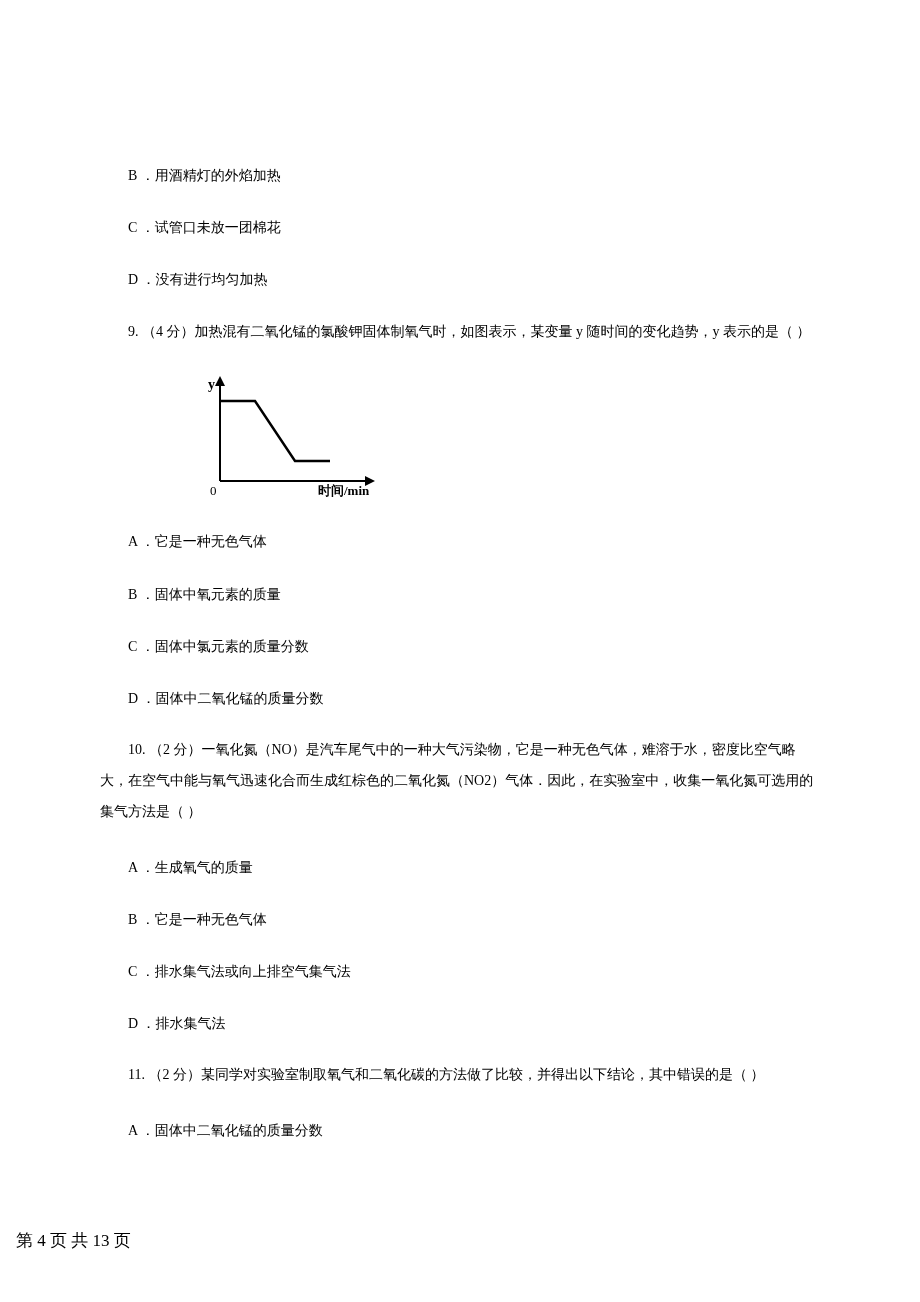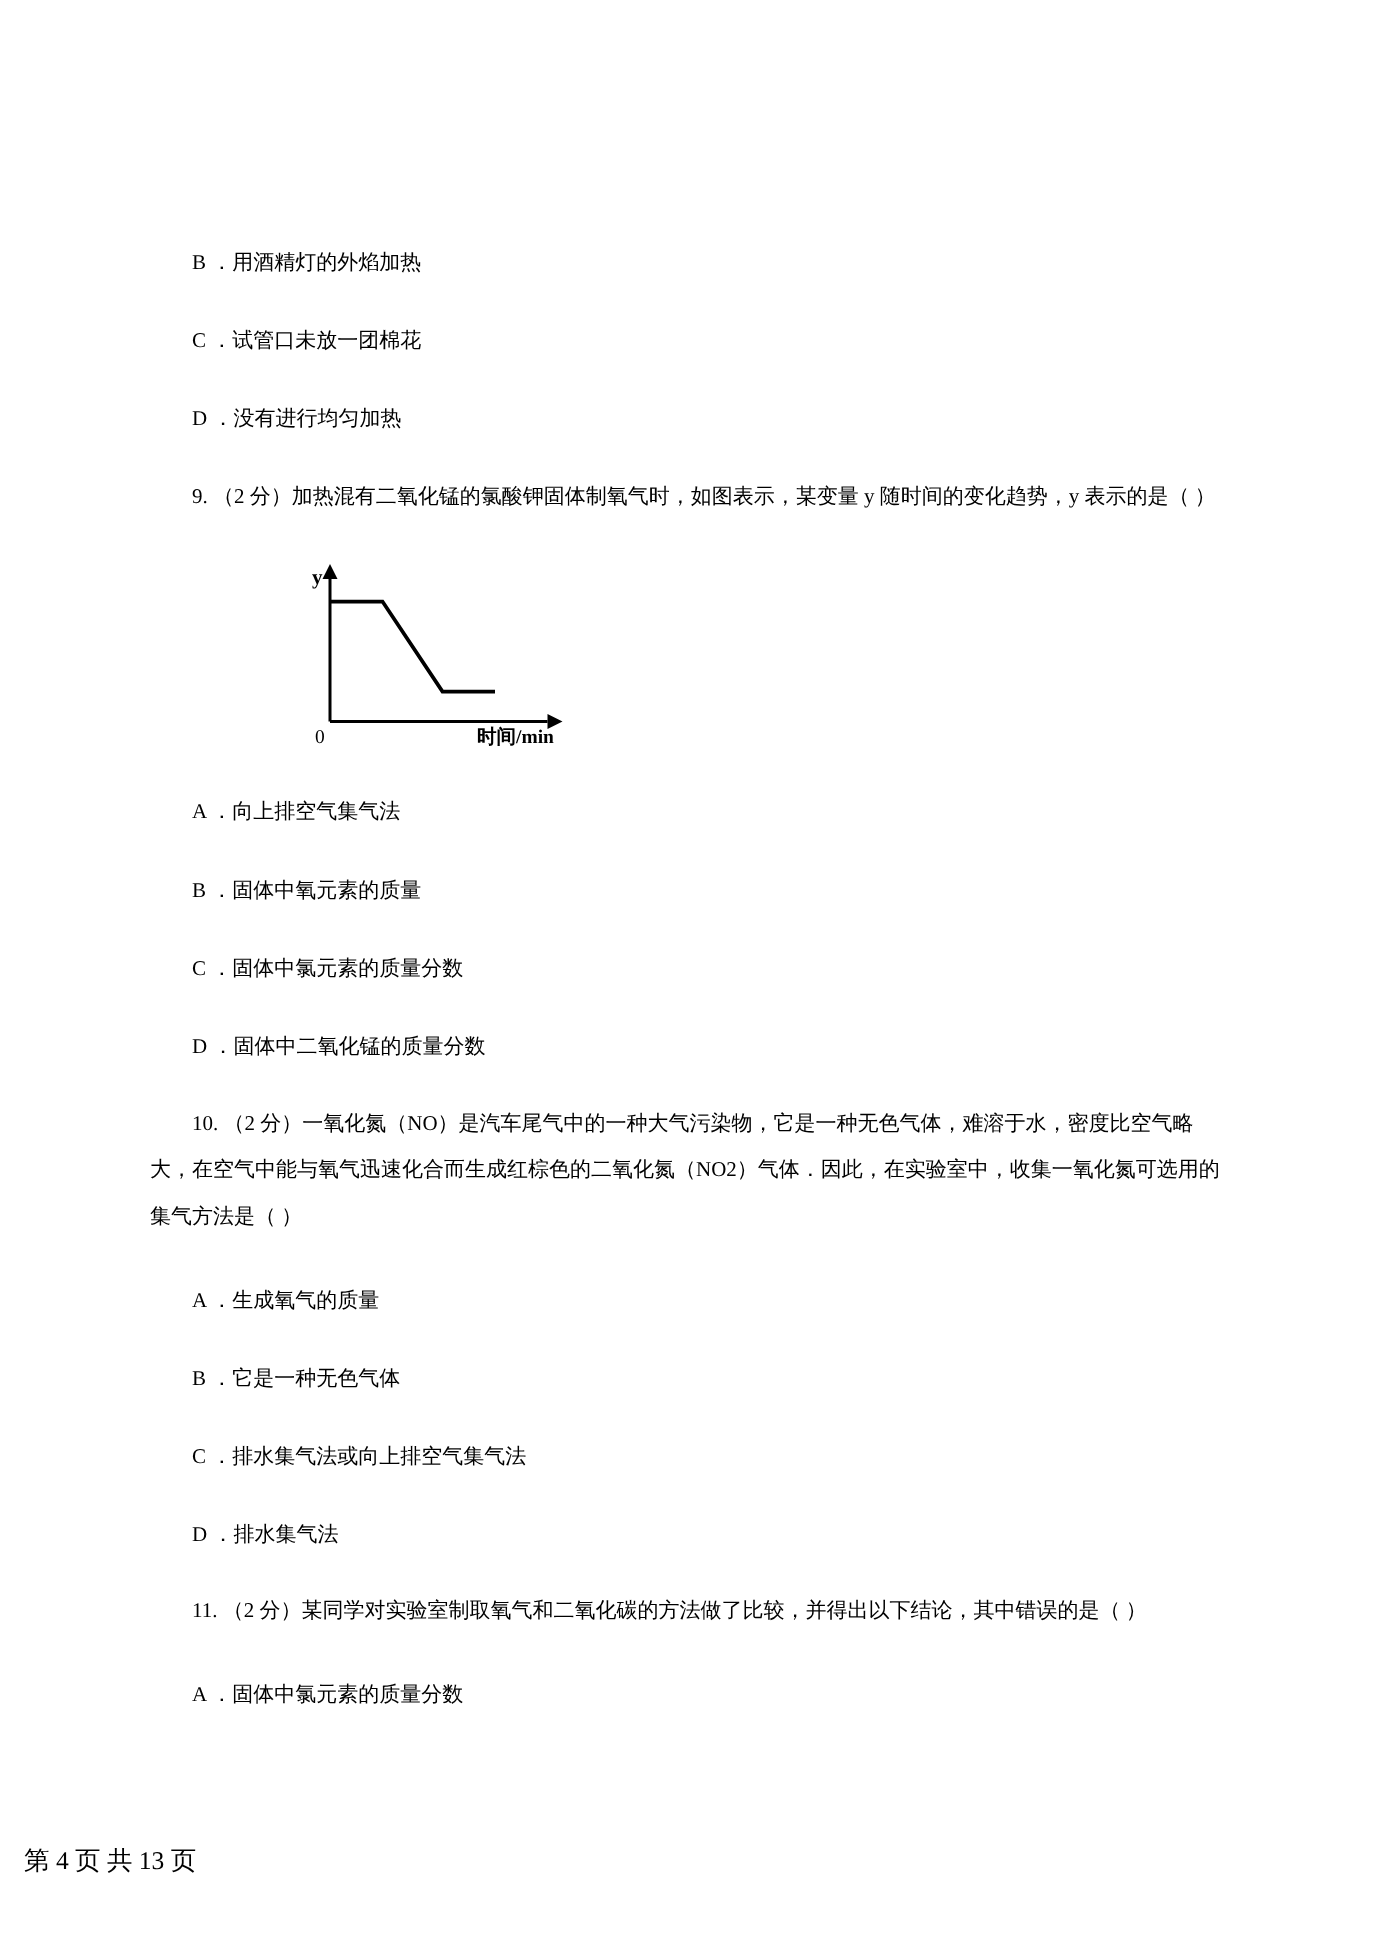--- a/index.html
+++ b/index.html
@@ -47,49 +47,49 @@
 </head>
 <body>
 
 <div style="line-height:1; margin-bottom:24px;">&nbsp;</div>
 
 <div class="option">B ．用酒精灯的外焰加热</div>
 <div class="option">C ．试管口未放一团棉花</div>
 <div class="option">D ．没有进行均匀加热</div>
 
 <div class="question-stem">
-  <span>9.  （2 分）加热混有二氧化锰的氯酸钾固体制氧气时，如图表示，某变量 y 随时间的变化趋势，y 表示的是（    ）</span>
+  <span>9.  （4 分）加热混有二氧化锰的氯酸钾固体制氧气时，如图表示，某变量 y 随时间的变化趋势，y 表示的是（    ）</span>
 </div>
 
 <div class="chart">
   <svg viewBox="0 0 180 130">
     <line x1="20" y1="110" x2="165" y2="110" stroke="#000" stroke-width="2"></line>
     <polygon points="165,105 175,110 165,115" fill="#000"></polygon>
     <line x1="20" y1="110" x2="20" y2="15" stroke="#000" stroke-width="2"></line>
     <polygon points="15,15 20,5 25,15" fill="#000"></polygon>
     <polyline points="20,30 55,30 95,90 130,90" fill="none" stroke="#000" stroke-width="2.5"></polyline>
     <text x="8" y="18" font-size="14" font-weight="bold">y</text>
     <text x="10" y="124" font-size="13">0</text>
     <text x="118" y="124" font-size="13" font-weight="bold">时间/min</text>
   </svg>
 </div>
 
-<div class="option">A ．向上排空气集气法</div>
+<div class="option">A ．它是一种无色气体</div>
 <div class="option">B ．固体中氧元素的质量</div>
 <div class="option">C ．固体中氯元素的质量分数</div>
 <div class="option">D ．固体中二氧化锰的质量分数</div>
 
 <div class="question-stem">
   <span>10.  （2 分）一氧化氮（NO）是汽车尾气中的一种大气污染物，它是一种无色气体，难溶于水，密度比空气略大，在空气中能与氧气迅速化合而生成红棕色的二氧化氮（NO2）气体．因此，在实验室中，收集一氧化氮可选用的集气方法是（    ）</span>
 </div>
 
 <div class="option">A ．生成氧气的质量</div>
 <div class="option">B ．它是一种无色气体</div>
 <div class="option">C ．排水集气法或向上排空气集气法</div>
 <div class="option">D ．排水集气法</div>
 
 <div class="question-stem">
   <span>11.  （2 分）某同学对实验室制取氧气和二氧化碳的方法做了比较，并得出以下结论，其中错误的是（    ）</span>
 </div>
 
-<div class="option">A ．固体中氯元素的质量分数</div>
+<div class="option">A ．固体中二氧化锰的质量分数</div>
 
 <div class="footer">第 4 页 共 13 页</div>
 
 </body></html>

